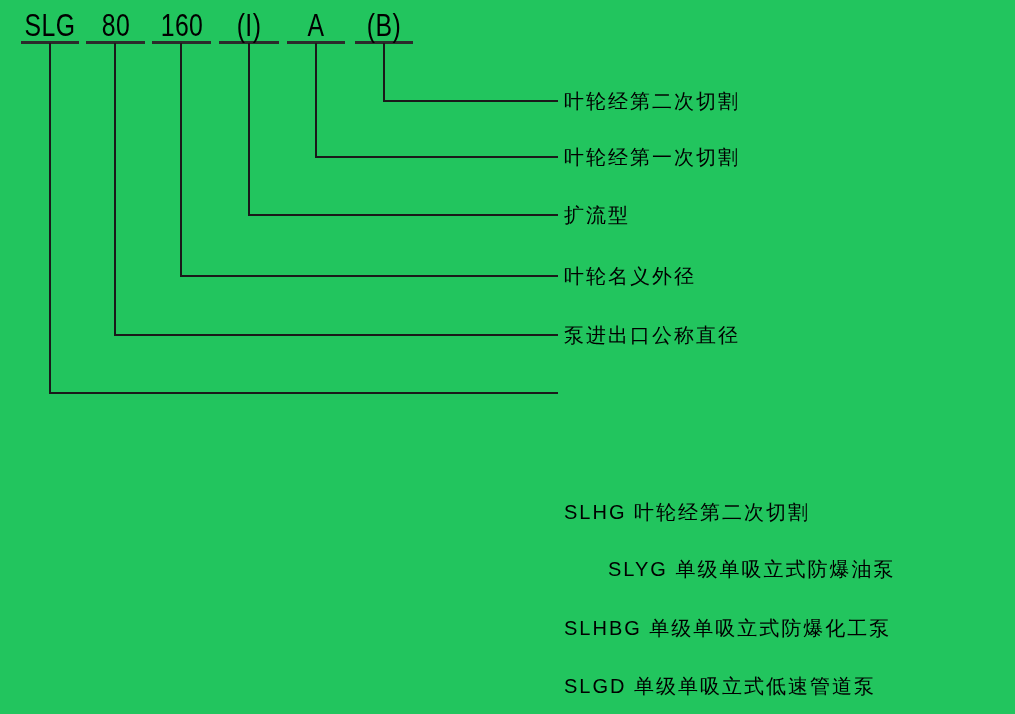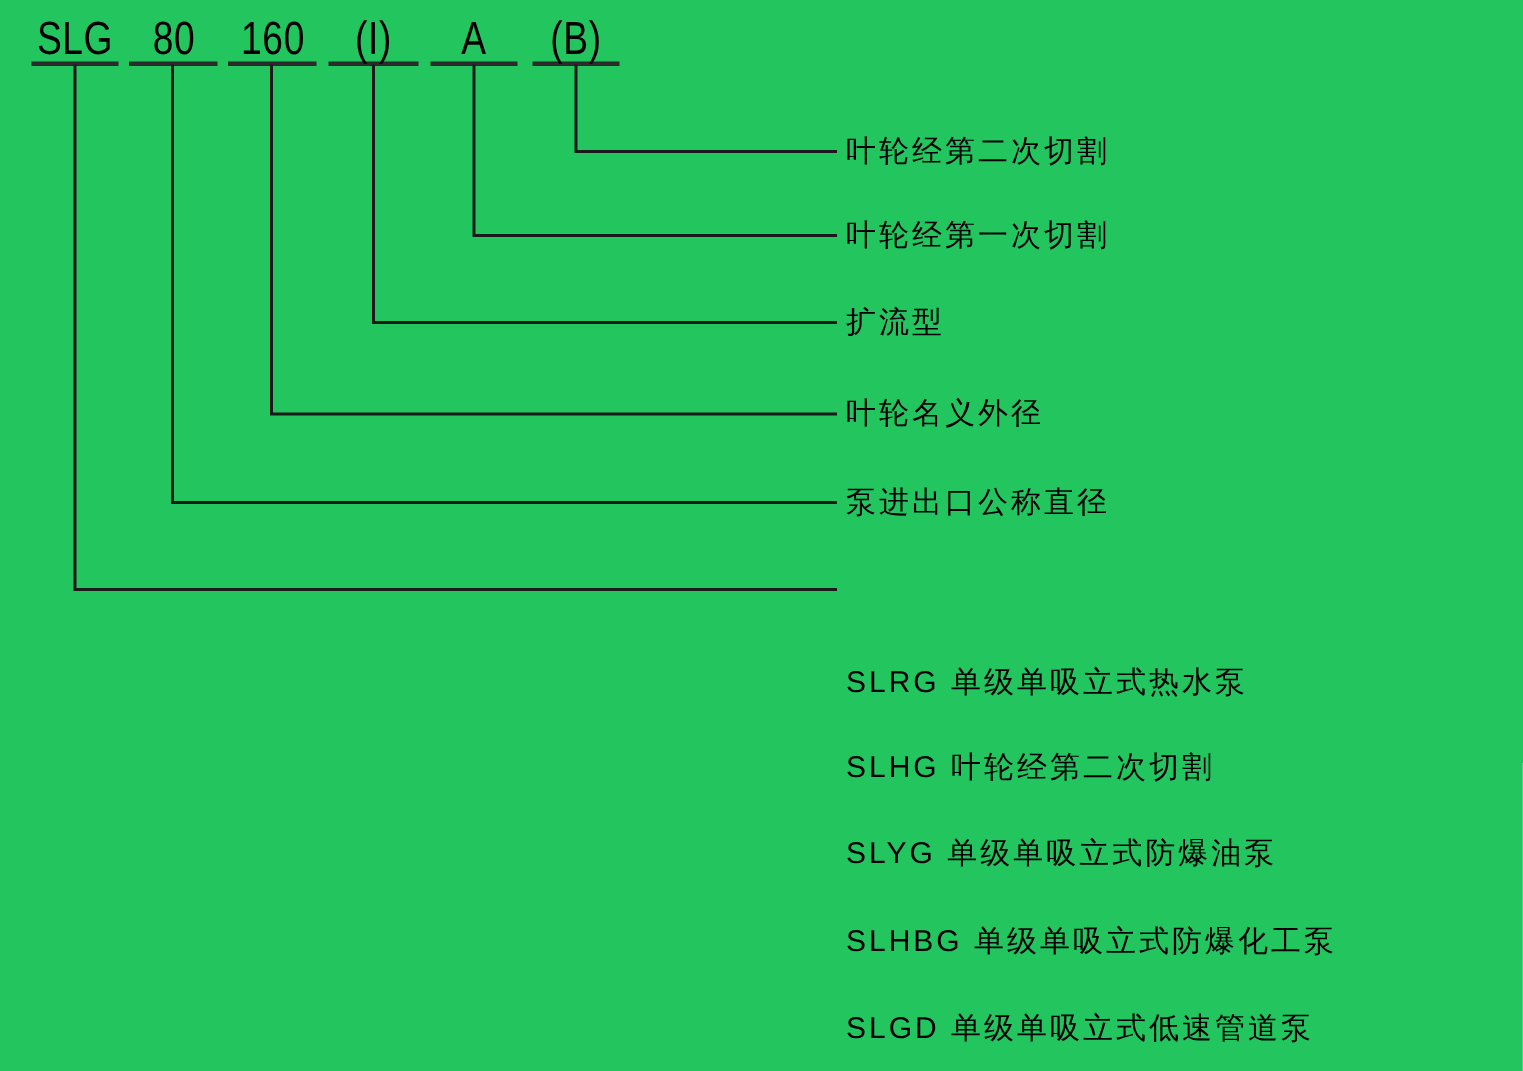--- a/index.html
+++ b/index.html
@@ -83,19 +83,18 @@
     <polyline points="115,43 115,335 558,335"></polyline>
     <polyline points="50,43 50,393 558,393"></polyline>
   </svg>
 
   <div class="label" style="top:84px;">叶轮经第二次切割</div>
   <div class="label" style="top:140px;">叶轮经第一次切割</div>
   <div class="label" style="top:198px;">扩流型</div>
   <div class="label" style="top:259px;">叶轮名义外径</div>
   <div class="label" style="top:318px;text-align:center;">泵进出口公称直径</div>
 
-  <div class="label" style="top:438px;">SLRG 单级单吸立式热水泵</div>
   <div class="label" style="top:495px;">SLHG 叶轮经第二次切割</div>
-  <div class="label" style="top:552px;">SLYG 单级单吸立式防爆油泵</div>
+  <div class="label" style="top:552px;margin-left:44px;">SLYG 单级单吸立式防爆油泵</div>
   <div class="label" style="top:611px;">SLHBG 单级单吸立式防爆化工泵</div>
   <div class="label" style="top:669px;">SLGD 单级单吸立式低速管道泵</div>
 
 </div>
 
 </body></html>

